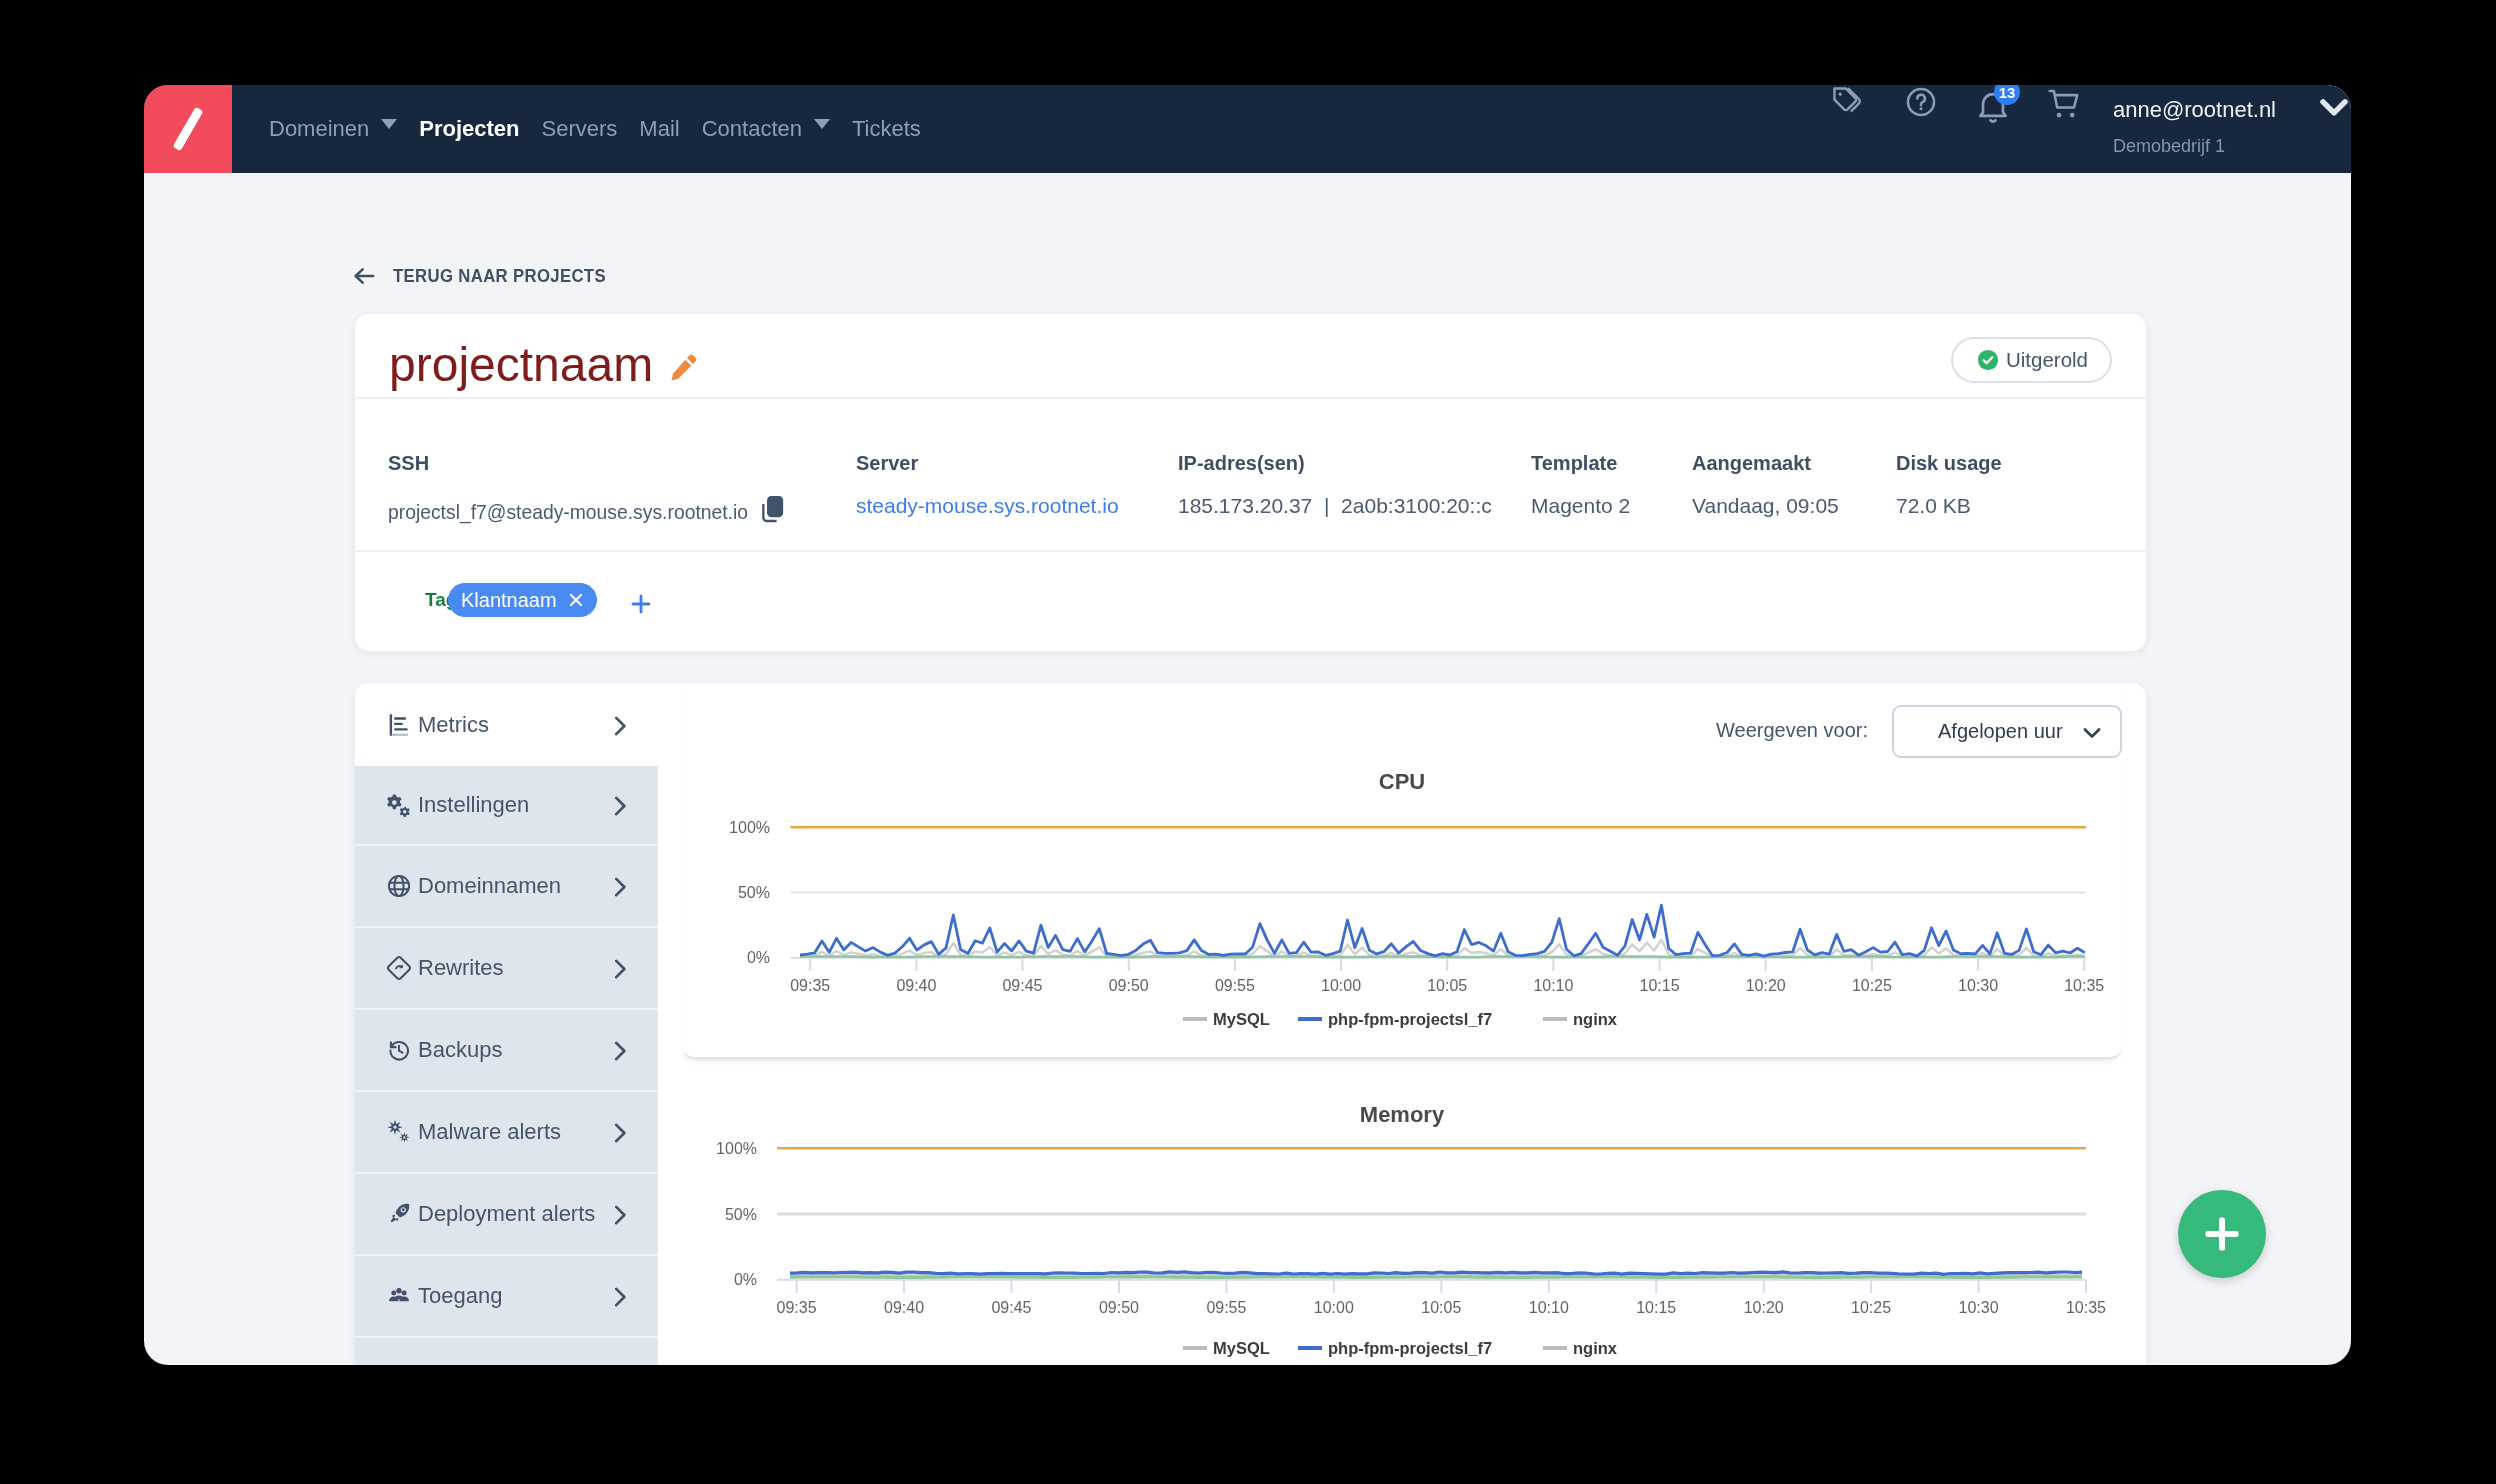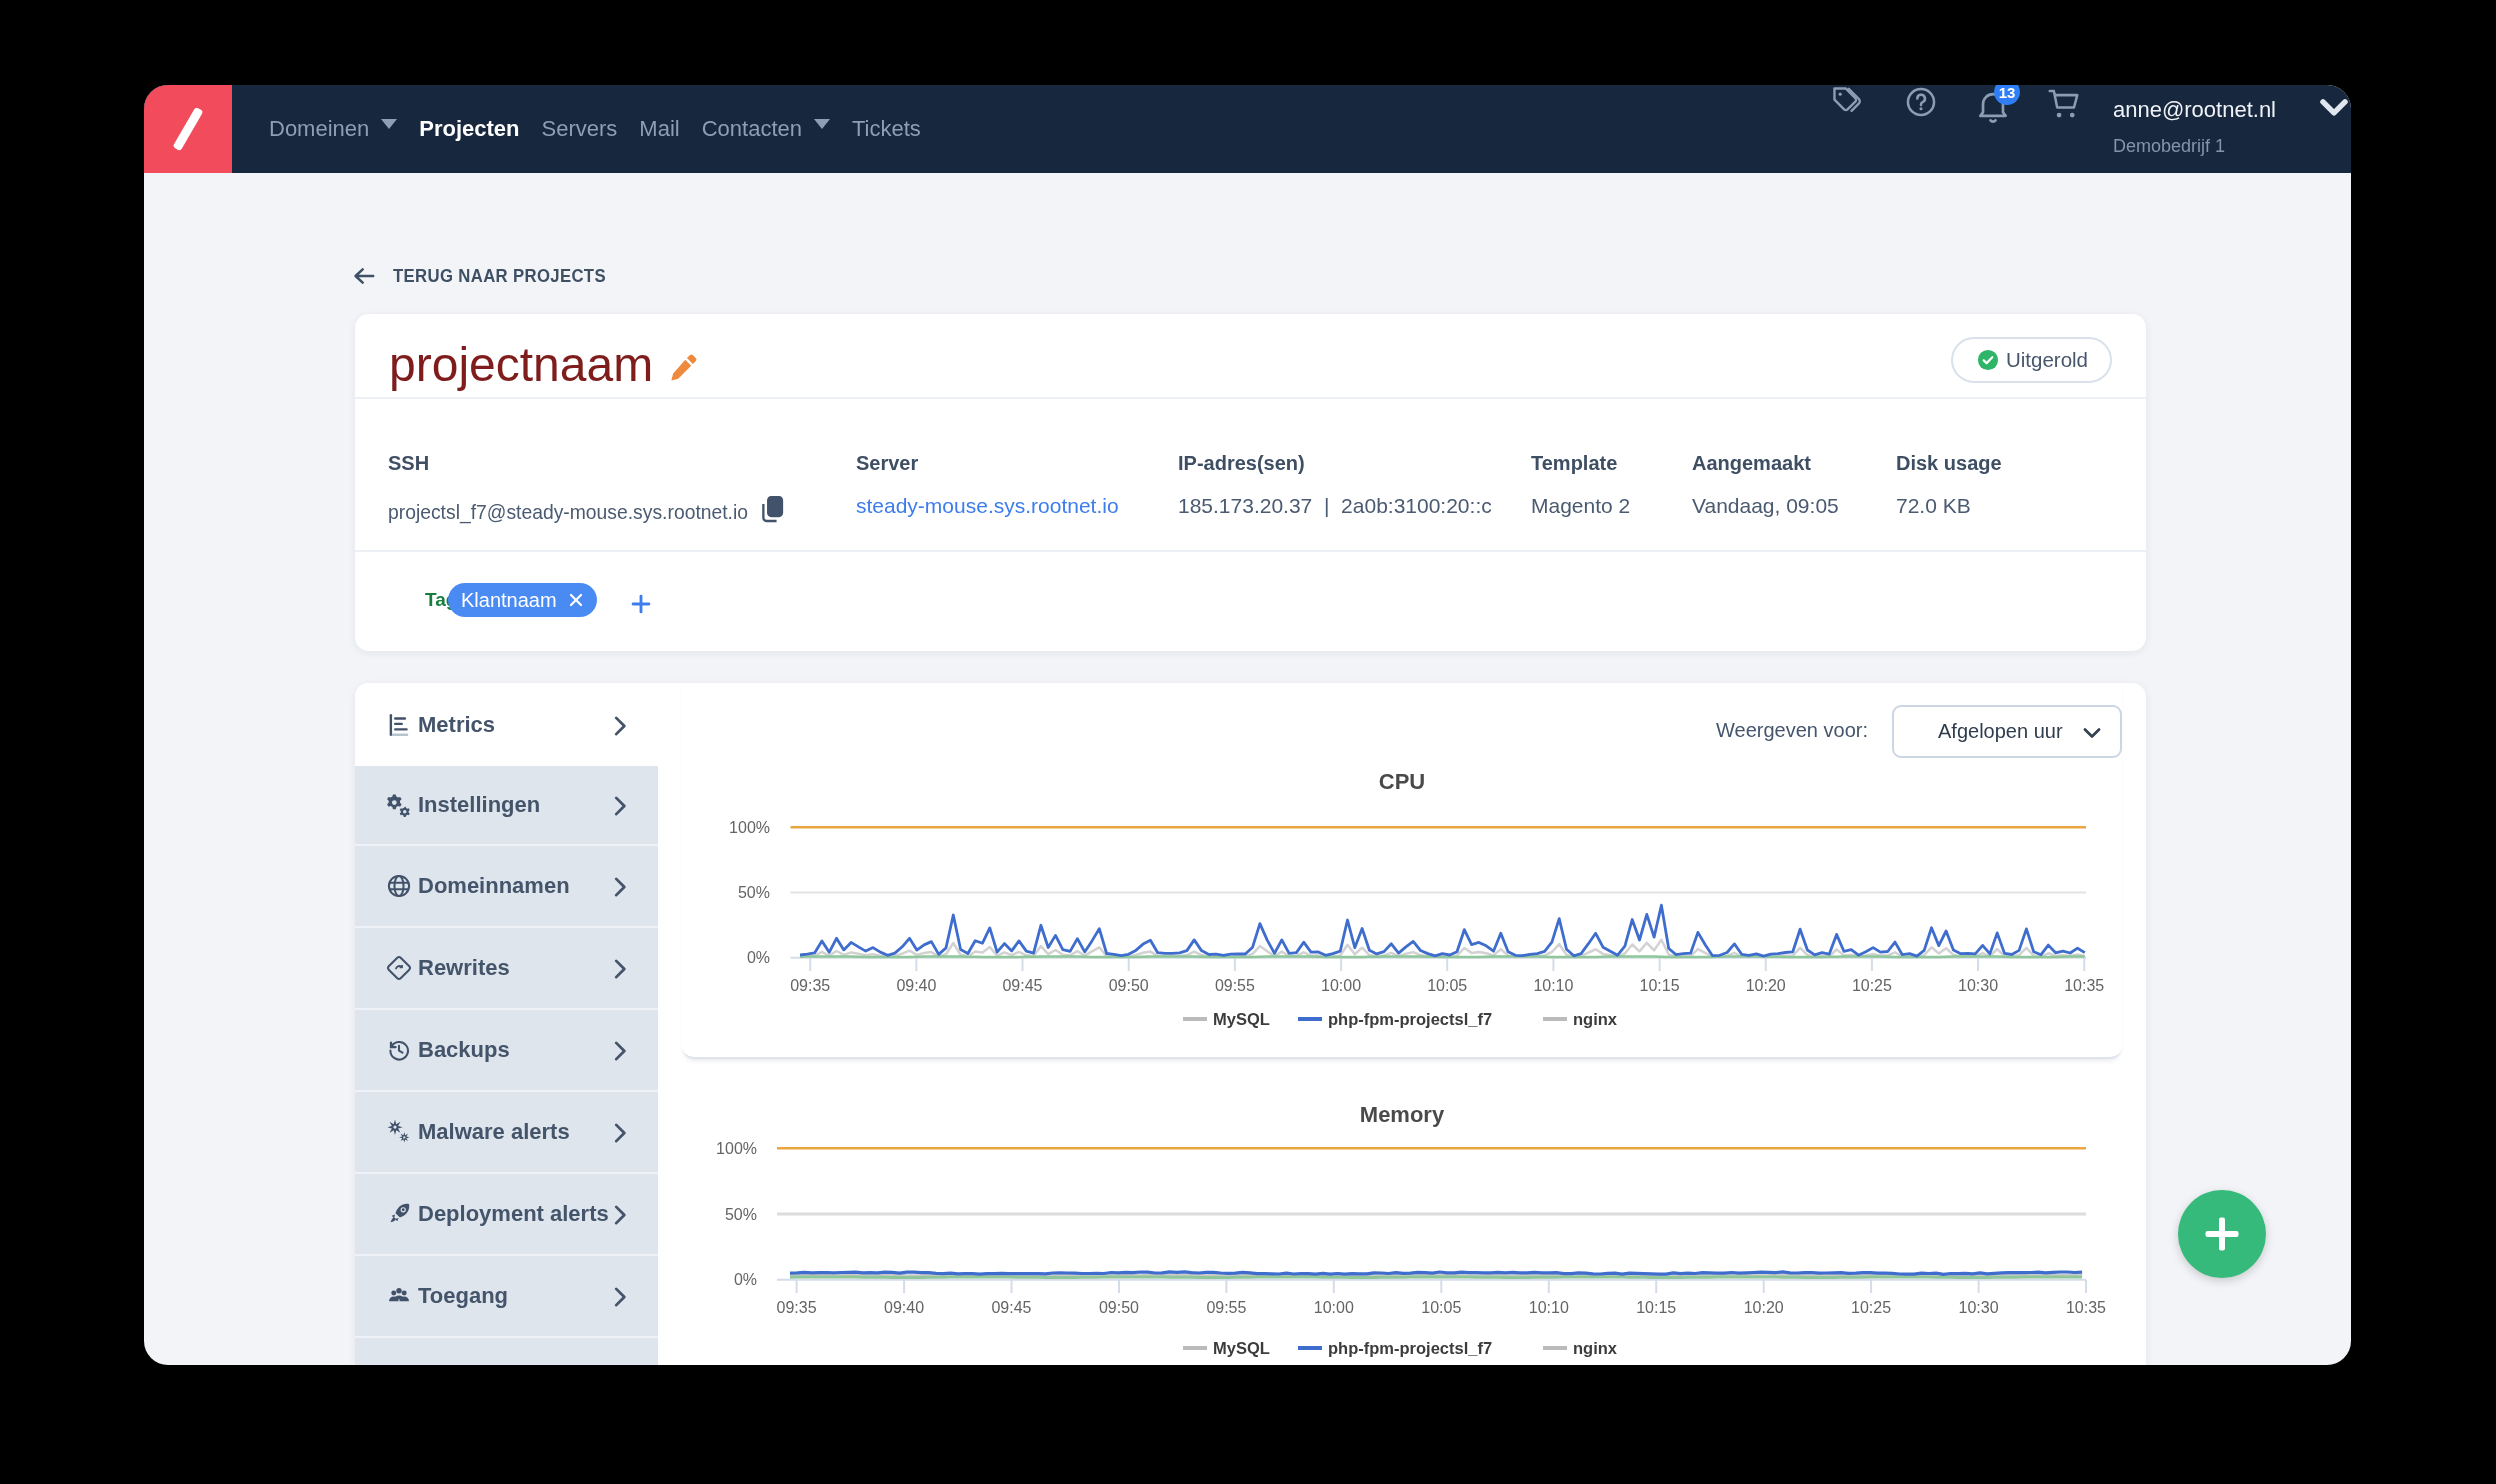--- a/index.html
+++ b/index.html
@@ -33,21 +33,21 @@
 .tagsRow { position:absolute; left:0; top:238px; width:100%; height:99px; }
 .tagsLbl { position:absolute; left:34px; top:37px; font-size:19px; font-weight:bold; color:#15803d;margin-left:36px; }
 .pill { position:absolute; left:93px; top:31px; height:34px; background:#4a8af3; border-radius:17px; color:#fff; font-size:20px; display:flex; align-items:center; padding:0 13px; }
 .plus { position:absolute; left:276px; top:42px; }
 
 .cardB { left:211px; top:598px; width:1791px; height:682px; border-radius:14px 14px 0 0; }
 .side { position:absolute; left:0; top:0; width:303px; height:682px; border-radius:14px 0 0 0; overflow:hidden; }
 .srow { position:relative; width:100%; height:80px; background:#dfe5ed; color:#44546a; }
 .srow.active { background:#fff; height:83px; }
 .srow .sic { position:absolute; left:31px; top:50%; transform:translateY(-50%); width:26px; height:26px; }
-.srow .stxt { position:absolute; left:63px; top:50%; transform:translateY(-50%); font-size:22px; font-weight:700; }
+.srow .stxt { position:absolute; left:63px; top:50%; transform:translateY(-50%); font-size:22px; font-weight:400; }
 .srow .chev { position:absolute; right:25px; top:50%; transform:translateY(-50%); height:24px; }
 .ssep { width:100%; height:2px; background:#eef1f5; }
 .wv { position:absolute; left:1313px; top:36px; width:200px; text-align:right; font-size:20px; color:#44556c; }
 .select { position:absolute; left:1537px; top:22px; width:230px; height:53px; border:2px solid #ccd6e2; border-radius:9px; background:#fff; }
 .select .stx { position:absolute; left:24px; top:13px; font-size:20px; color:#2e3c4e;margin-left:20px; }
 .panelDiv { position:absolute; left:327px; top:0; width:1440px; height:376px; border-bottom:2px solid #dfe4ec; border-radius:0 0 12px 12px; box-shadow:0 4px 4px -2px rgba(30,45,65,0.10); }
 
 .fab { position:absolute; left:2034px; top:1105px; width:88px; height:88px; border-radius:50%; background:#36ba7c; box-shadow:0 3px 10px rgba(0,0,0,0.18); }
 .fab:before { content:""; position:absolute; left:50%; top:50%; transform:translate(-50%,-50%); width:33px; height:6px; background:#fff; border-radius:2px; }
 .fab:after { content:""; position:absolute; left:50%; top:50%; transform:translate(-50%,-50%); width:6px; height:33px; background:#fff; border-radius:2px; }

